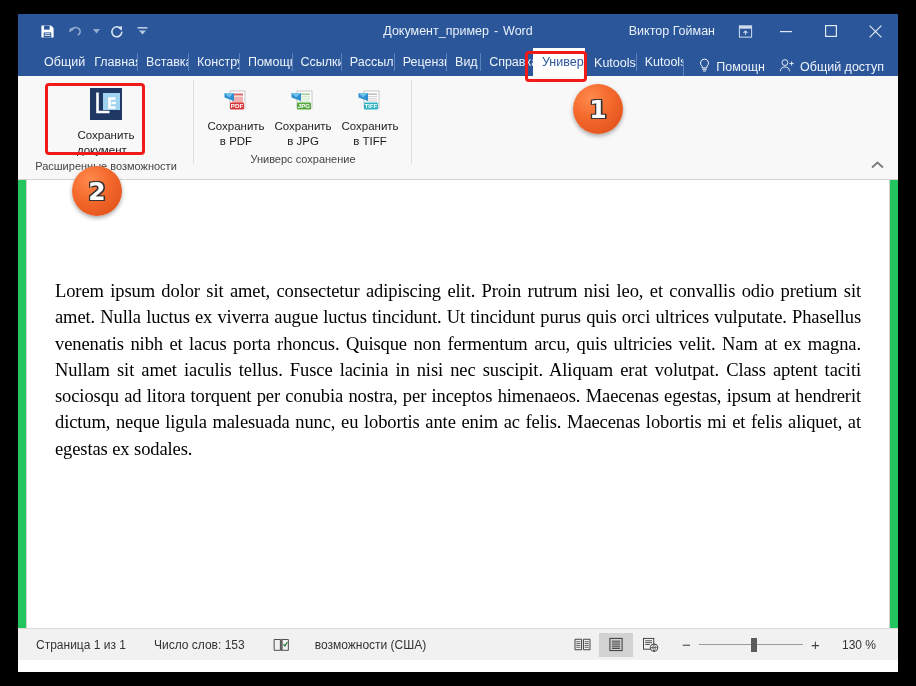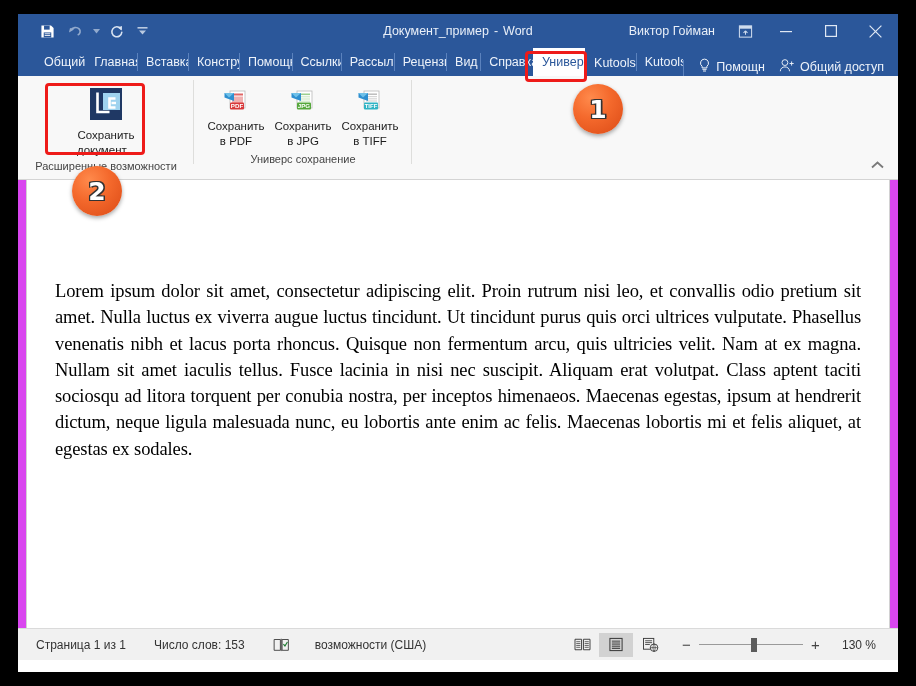--- a/index.html
+++ b/index.html
@@ -190,21 +190,21 @@
     right: 12px; bottom: 6px;
     width: 18px; height: 16px;
     display: flex; align-items: center; justify-content: center;
     color: #666;
   }
 
   
   .docarea {
     position: relative;
     height: 448px;
-    background: #d946ef;
+    background: #22c55e;
     overflow: hidden;
   }
   .page {
     position: absolute;
     left: 9px; right: 9px; top: 0;
     bottom: -40px;
     background: #ffffff;
     box-shadow: 0 0 0 1px #d2d2d2;
   }
   .page-text {

